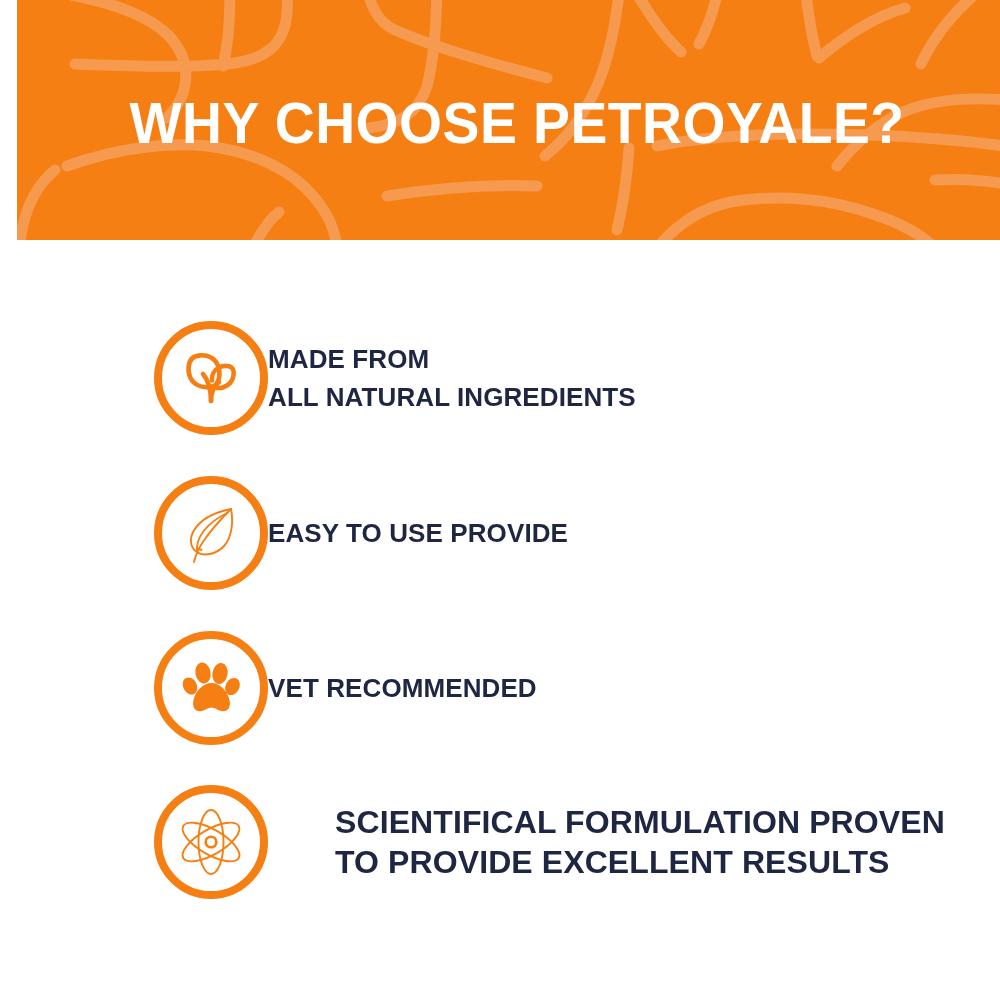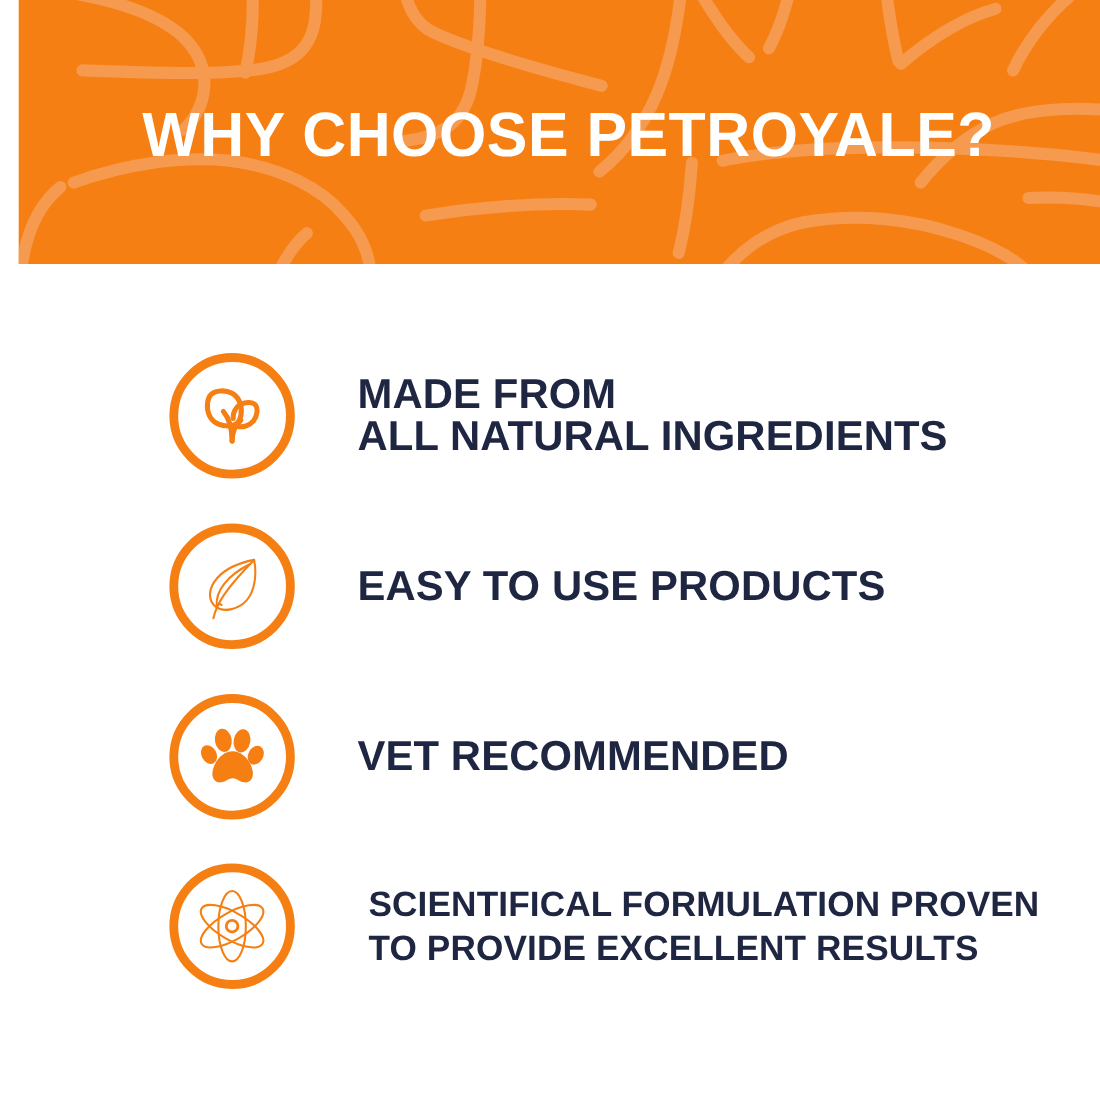--- a/index.html
+++ b/index.html
@@ -86,25 +86,24 @@
     box-sizing: border-box;
     background: #ffffff;
     display: flex;
     align-items: center;
     justify-content: center;
   }
   .icon-badge svg { display: block; }
 
   .feature-label {
     flex: 1 1 auto;
-    margin-left: 57px;
     color: #1E2642;
     font-family: "Liberation Sans", sans-serif;
     font-weight: bold;
-    font-size: 38px;
+    font-size: 26px;
     line-height: 38px;
     letter-spacing: 0.1px;
     white-space: pre-line;
   }
   .feature-row.row-3 .feature-label {
     margin-left: 67px;
     font-size: 32px;
     line-height: 40px;
   }
 </style>
@@ -164,21 +163,21 @@
       <div class="icon-badge">
         <svg width="66" height="66" viewBox="0 0 66 66" aria-hidden="true">
           <g fill="none" stroke="#F57F13" stroke-width="1.9" stroke-linecap="round" stroke-linejoin="round">
             <path d="M 53 9 C 40 11.5 27 17 19.5 25.5 C 11 35 11 46 18 51.5 C 25 57 38 54.5 46 46 C 54 37.5 55.5 21 53 9 Z"></path>
             <path d="M 53 9 C 44 18 33 30 25.5 41 C 20.5 48.5 17.5 55 16 62"></path>
             <path d="M 49 13 C 41 17 32 23 26 30.5 C 20.5 37.5 18.5 45 19 51"></path>
             <path d="M 19.5 49.5 C 21 49 22.5 49.2 23.5 50"></path>
           </g>
         </svg>
       </div>
-      <div class="feature-label">EASY TO USE PRODUCTS</div>
+      <div class="feature-label">EASY TO USE PROVIDE</div>
     </div>
 
     <div class="feature-row row-2">
       <div class="icon-badge">
         <svg width="64" height="64" viewBox="0 0 64 64" aria-hidden="true">
           <g fill="#F57F13">
             <ellipse cx="24" cy="17" rx="7.6" ry="10.6" transform="rotate(-10 24 17)"></ellipse>
             <ellipse cx="41" cy="17.5" rx="7.6" ry="10.6" transform="rotate(10 41 17.5)"></ellipse>
             <ellipse cx="11" cy="30" rx="6.8" ry="9" transform="rotate(-28 11 30)"></ellipse>
             <ellipse cx="53.5" cy="30.5" rx="6.8" ry="9" transform="rotate(28 53.5 30.5)"></ellipse>

